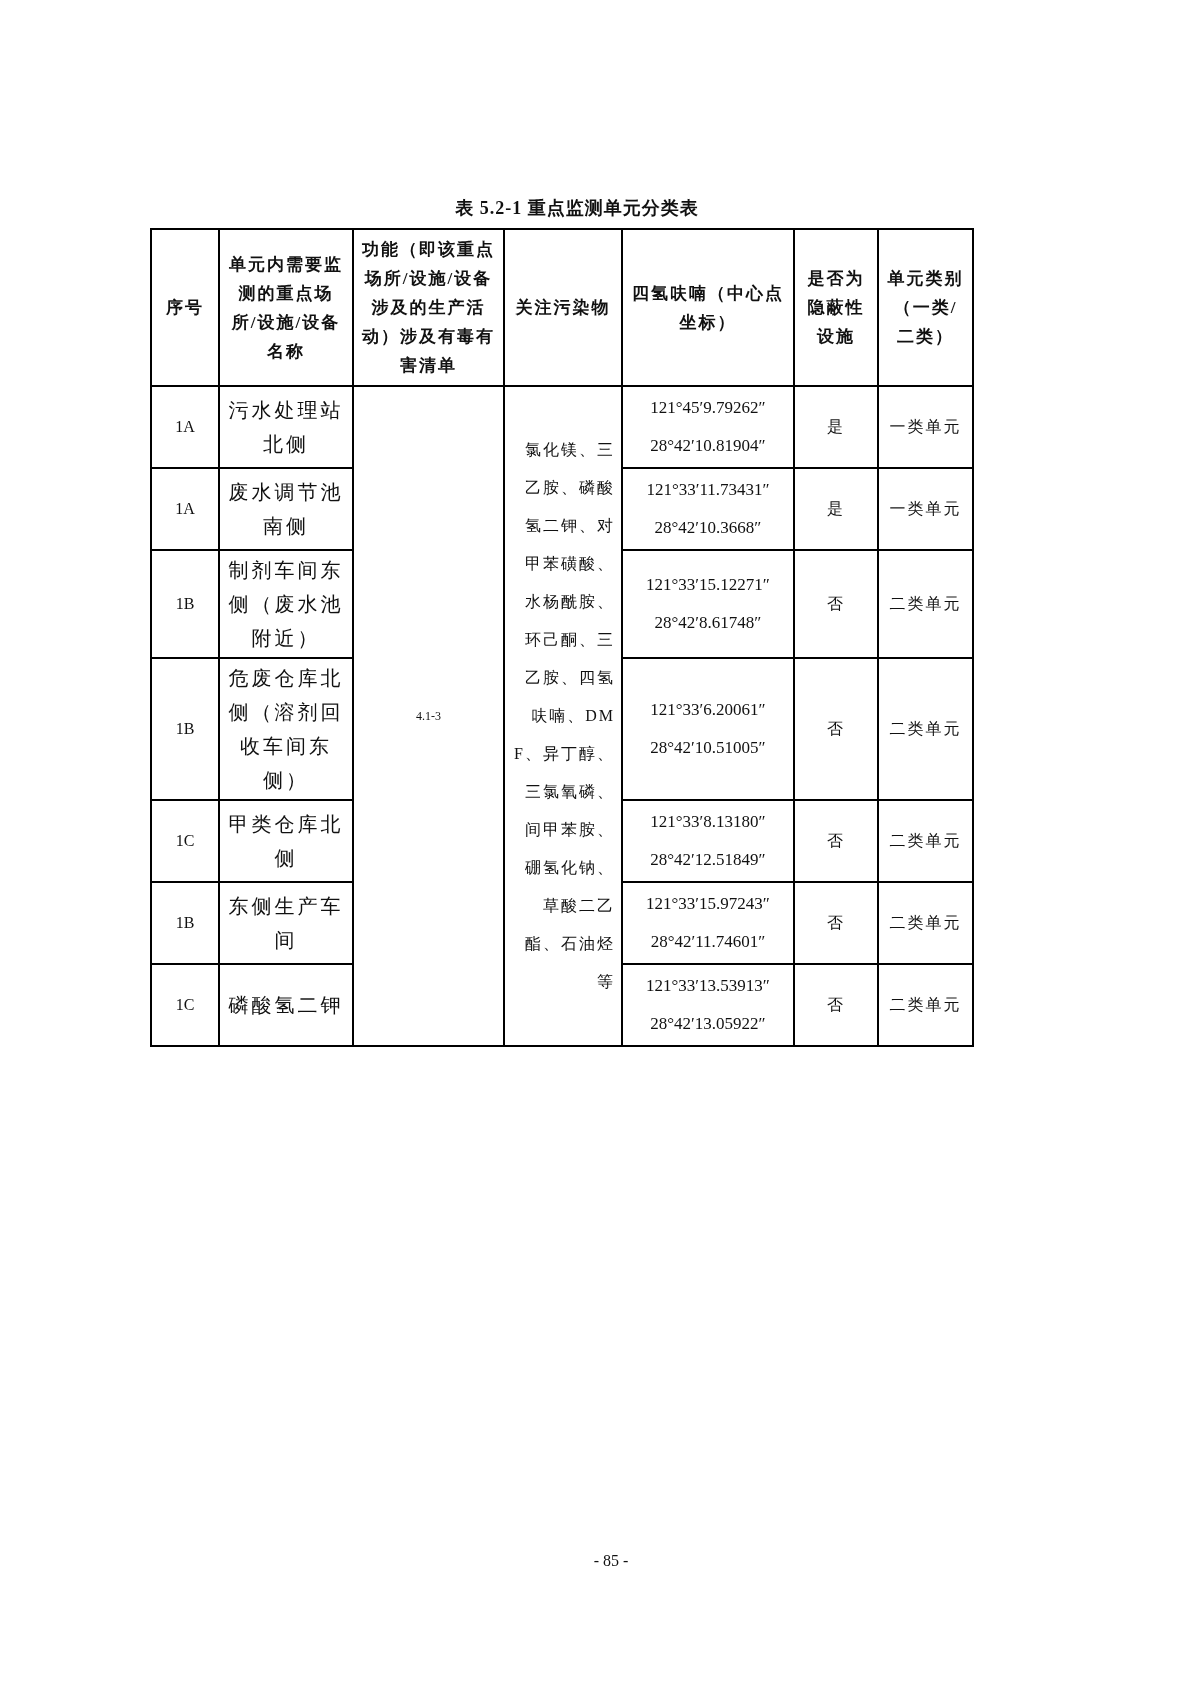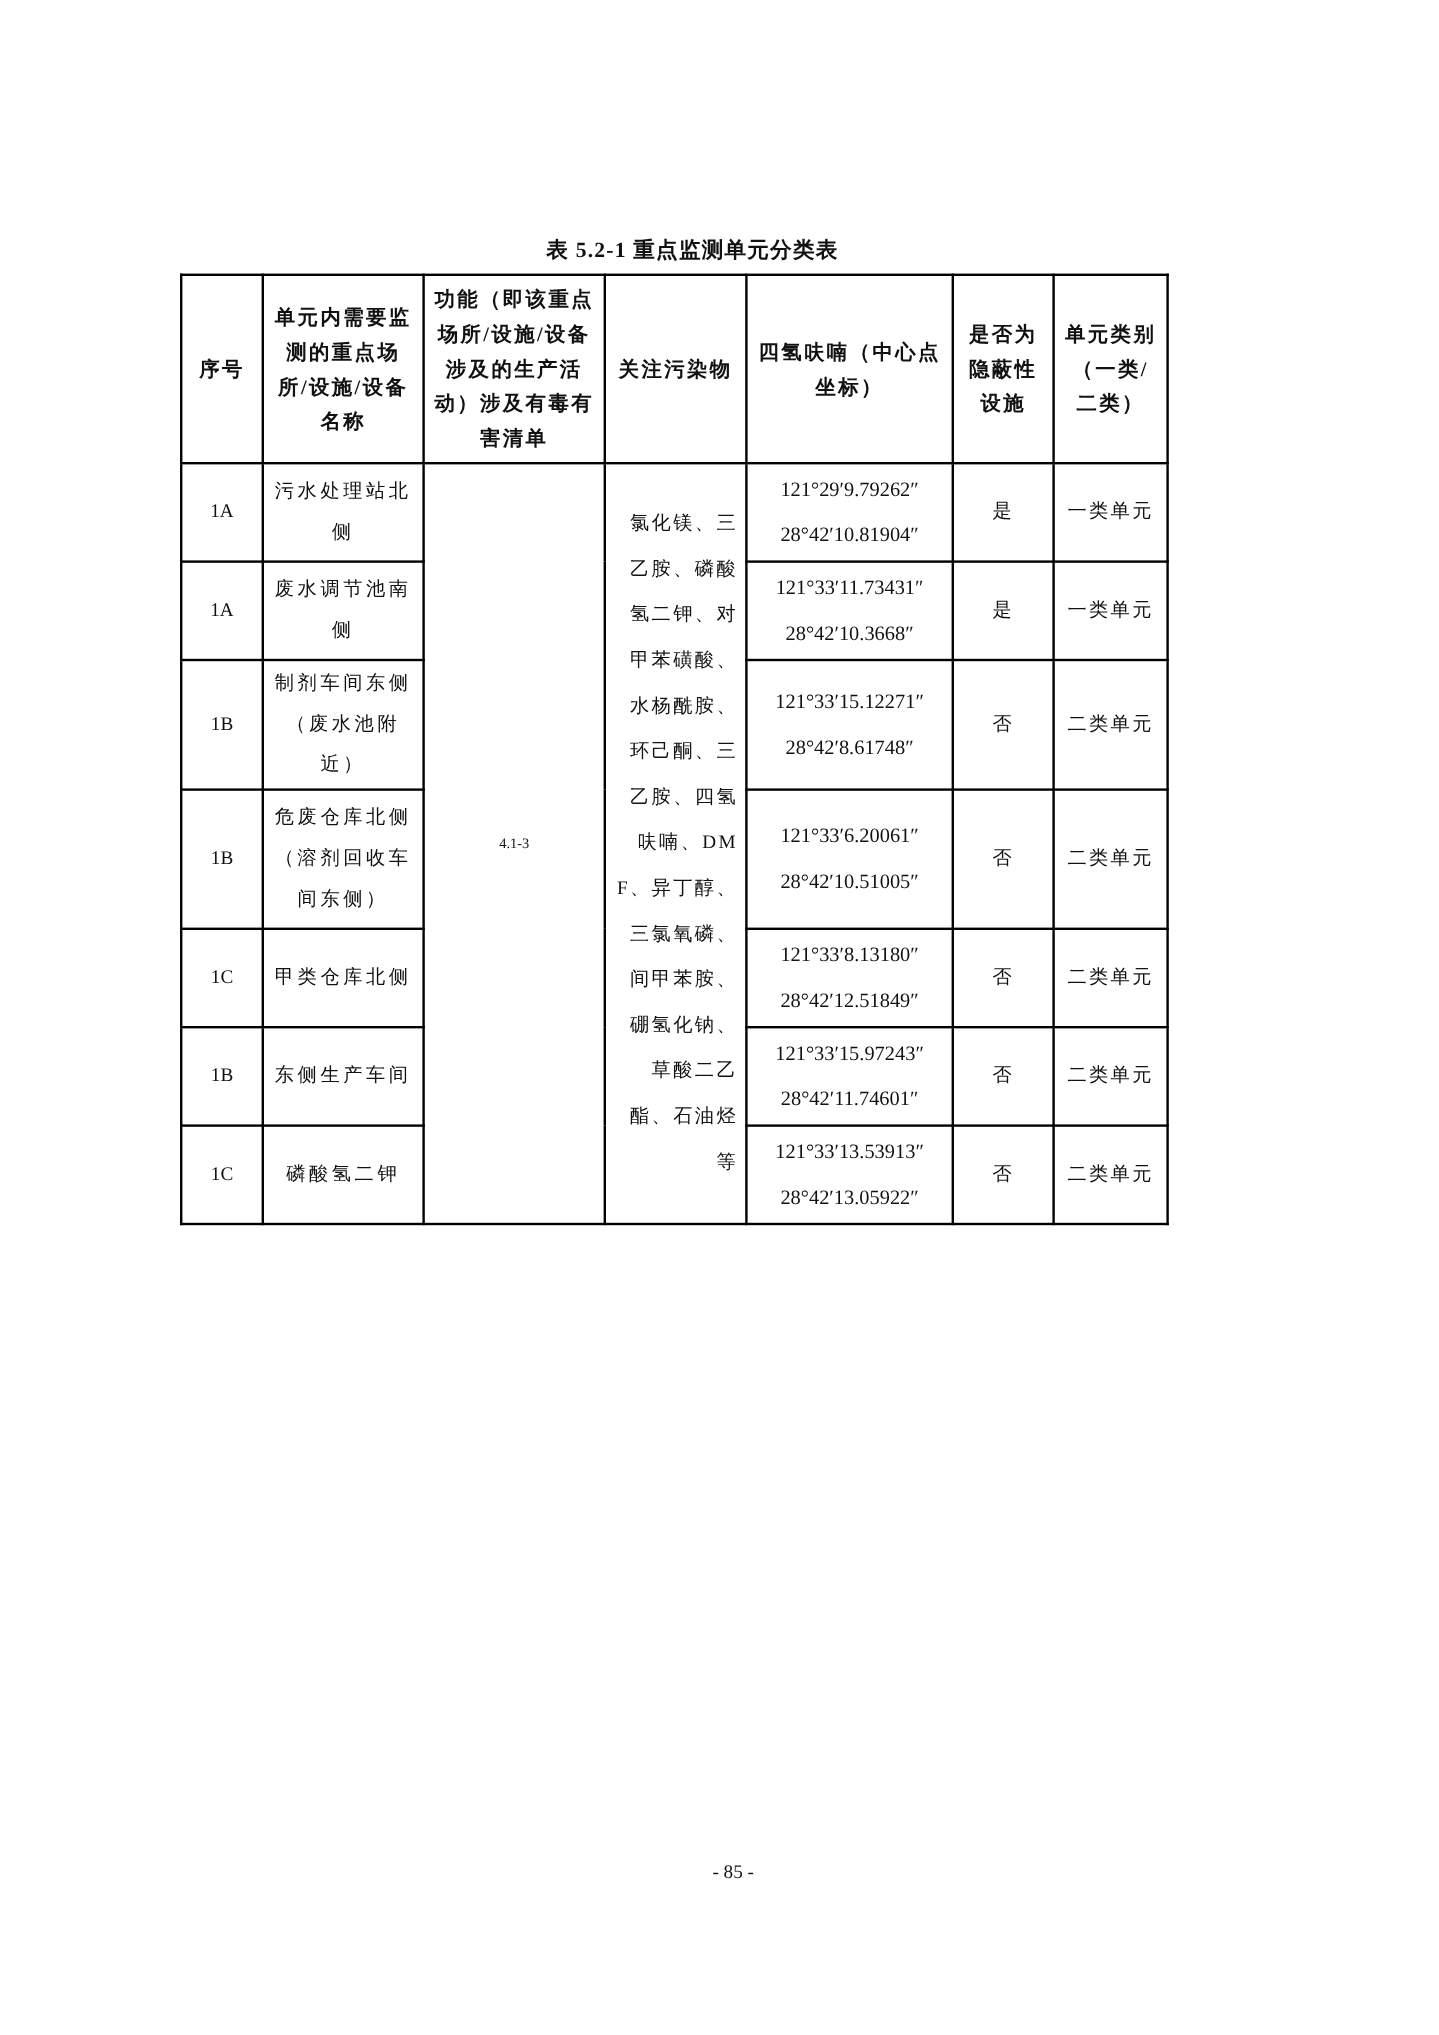--- a/index.html
+++ b/index.html
@@ -45,21 +45,21 @@
     font-weight: bold;
     font-size: 17px;
     line-height: 29px;
     letter-spacing: 2px;
   }
   td.seq {
     font-size: 16px;
     letter-spacing: 0;
   }
   td.name {
-    font-size: 16px;
+    font-size: 20px;
     line-height: 34px;
     letter-spacing: 3px;
   }
   td.func {
     font-size: 12px;
     letter-spacing: 0;
   }
   td.poll {
     font-size: 16px;
     line-height: 38px;
@@ -116,21 +116,21 @@
     <th>是否为隐蔽性设施</th>
     <th>单元类别（一类/二类）</th>
   </tr>
 
   <tr style="height:78px">
     <td class="seq">1A</td>
     <td class="name">污水处理站北侧</td>
     <td class="func" rowspan="7">4.1-3</td>
     <td class="poll" rowspan="7">氯化镁、三乙胺、磷酸氢二钾、对甲苯磺酸、水杨酰胺、环己酮、三乙胺、四氢呋喃、DMF、异丁醇、三氯氧磷、间甲苯胺、硼氢化钠、草酸二乙酯、石油烃等</td>
     <td class="coord">
-      <div>121°29′9.79262″</div>
+      <div>121°45′9.79262″</div>
       <div>28°42′10.81904″</div>
     </td>
     <td class="hid">是</td>
     <td class="cat">一类单元</td>
   </tr>
 
   <tr style="height:78px">
     <td class="seq">1A</td>
     <td class="name">废水调节池南侧</td>
     <td class="coord">

